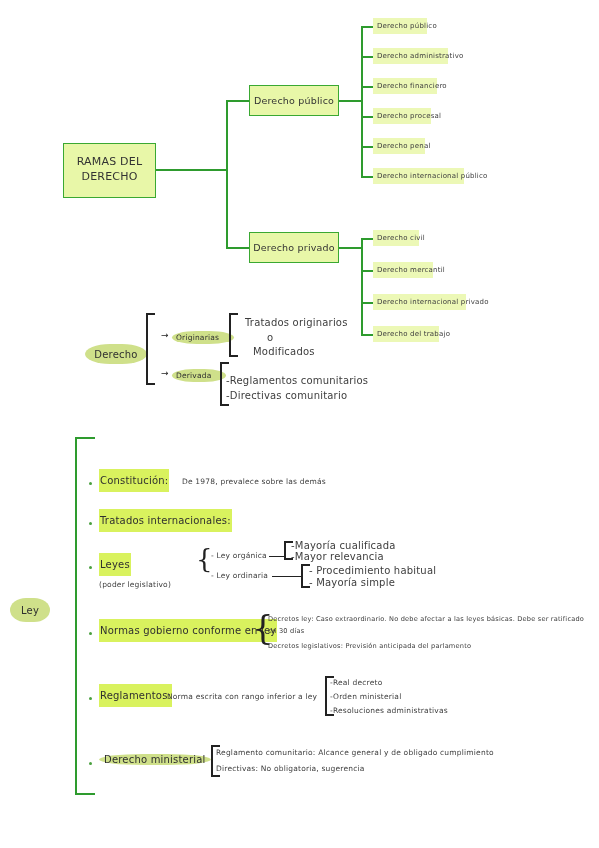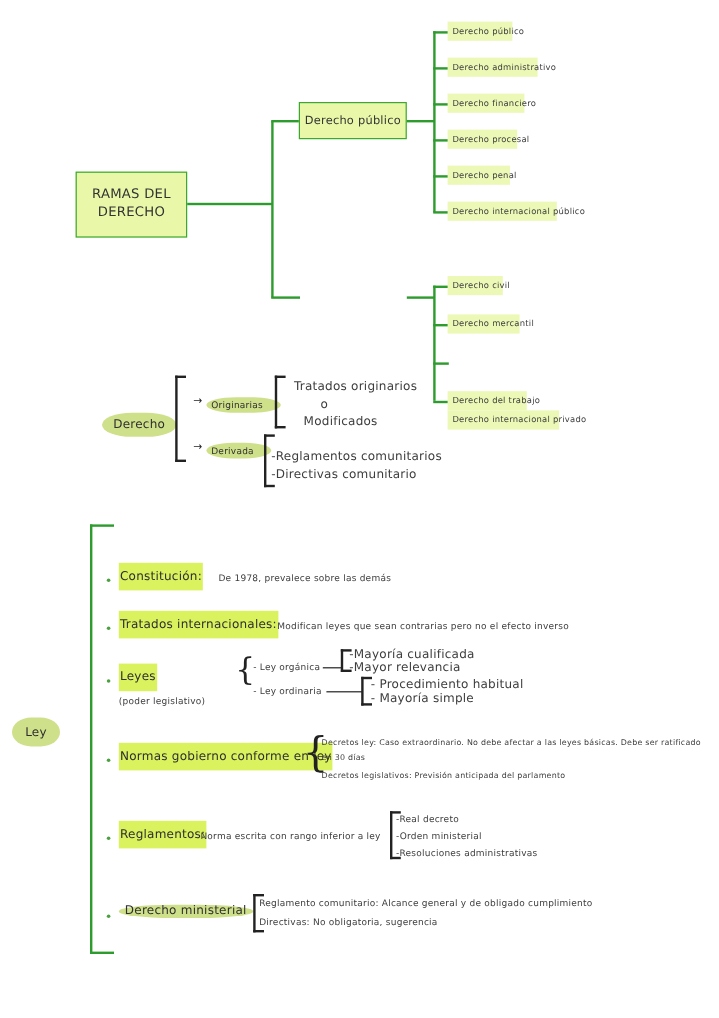--- a/index.html
+++ b/index.html
@@ -181,35 +181,38 @@
   <div class="ln-h" style="left:361px; top:146px; width:13px;"></div>
   <div class="leaf hand" style="left:373px; top:138px; width:52px; height:16px;">
     <span>Derecho penal</span>
   </div>
 
   <div class="ln-h" style="left:361px; top:176px; width:13px;"></div>
   <div class="leaf hand" style="left:373px; top:168px; width:91px; height:16px;">
     <span>Derecho internacional público</span>
   </div>
 
+  <div class="node hand" style="left:249px; top:232px; width:90px; height:31px;">
+    <span>Derecho privado</span>
+  </div>
   <div class="ln-h" style="left:339px; top:247px; width:23px;"></div>
   <div class="ln-v" style="left:361px; top:238px; height:96px;"></div>
 
   <div class="ln-h" style="left:361px; top:238px; width:13px;"></div>
   <div class="leaf hand" style="left:373px; top:230px; width:46px; height:16px;">
     <span>Derecho civil</span>
   </div>
 
   <div class="ln-h" style="left:361px; top:270px; width:13px;"></div>
   <div class="leaf hand" style="left:373px; top:262px; width:60px; height:16px;">
     <span>Derecho mercantil</span>
   </div>
 
   <div class="ln-h" style="left:361px; top:302px; width:13px;"></div>
-  <div class="leaf hand" style="left:373px; top:294px; width:93px; height:16px;margin-top:48px;">
+  <div class="leaf hand" style="left:373px; top:294px; width:93px; height:16px;">
     <span>Derecho internacional privado</span>
   </div>
 
   <div class="ln-h" style="left:361px; top:334px; width:13px;"></div>
   <div class="leaf hand" style="left:373px; top:326px; width:66px; height:16px;">
     <span>Derecho del trabajo</span>
   </div>
 
   <div class="pill hand" style="left:85px; top:344px; width:62px; height:20px;">
     <span>Derecho</span>
@@ -245,21 +248,20 @@
   <div class="bullet" style="left:89px; top:482px;"></div>
   <div class="row-head hand" style="left:99px; top:475px;">
     <span class="hl">Constitución:</span>
   </div>
   <div class="row-body hand" style="left:182px; top:477px;">De 1978, prevalece sobre las demás</div>
 
   <div class="bullet" style="left:89px; top:522px;"></div>
   <div class="row-head hand" style="left:99px; top:515px;">
     <span class="hl">Tratados internacionales:</span>
   </div>
-  <div class="row-body hand" style="left:231px; top:517px;">Modifican leyes que sean contrarias pero no el efecto inverso</div>
 
   <div class="bullet" style="left:89px; top:566px;"></div>
   <div class="row-head hand" style="left:99px; top:559px;">
     <span class="hl">Leyes</span>
   </div>
   <div class="row-body hand" style="left:99px; top:580px;">(poder legislativo)</div>
 
   <span class="curly-sm" style="left:196px; top:546px;">{</span>
   <div class="row-body hand" style="left:211px; top:551px;">- Ley orgánica</div>
   <div class="ln-h" style="left:269px; top:556px; width:16px; background:#222; height:1px;"></div>

